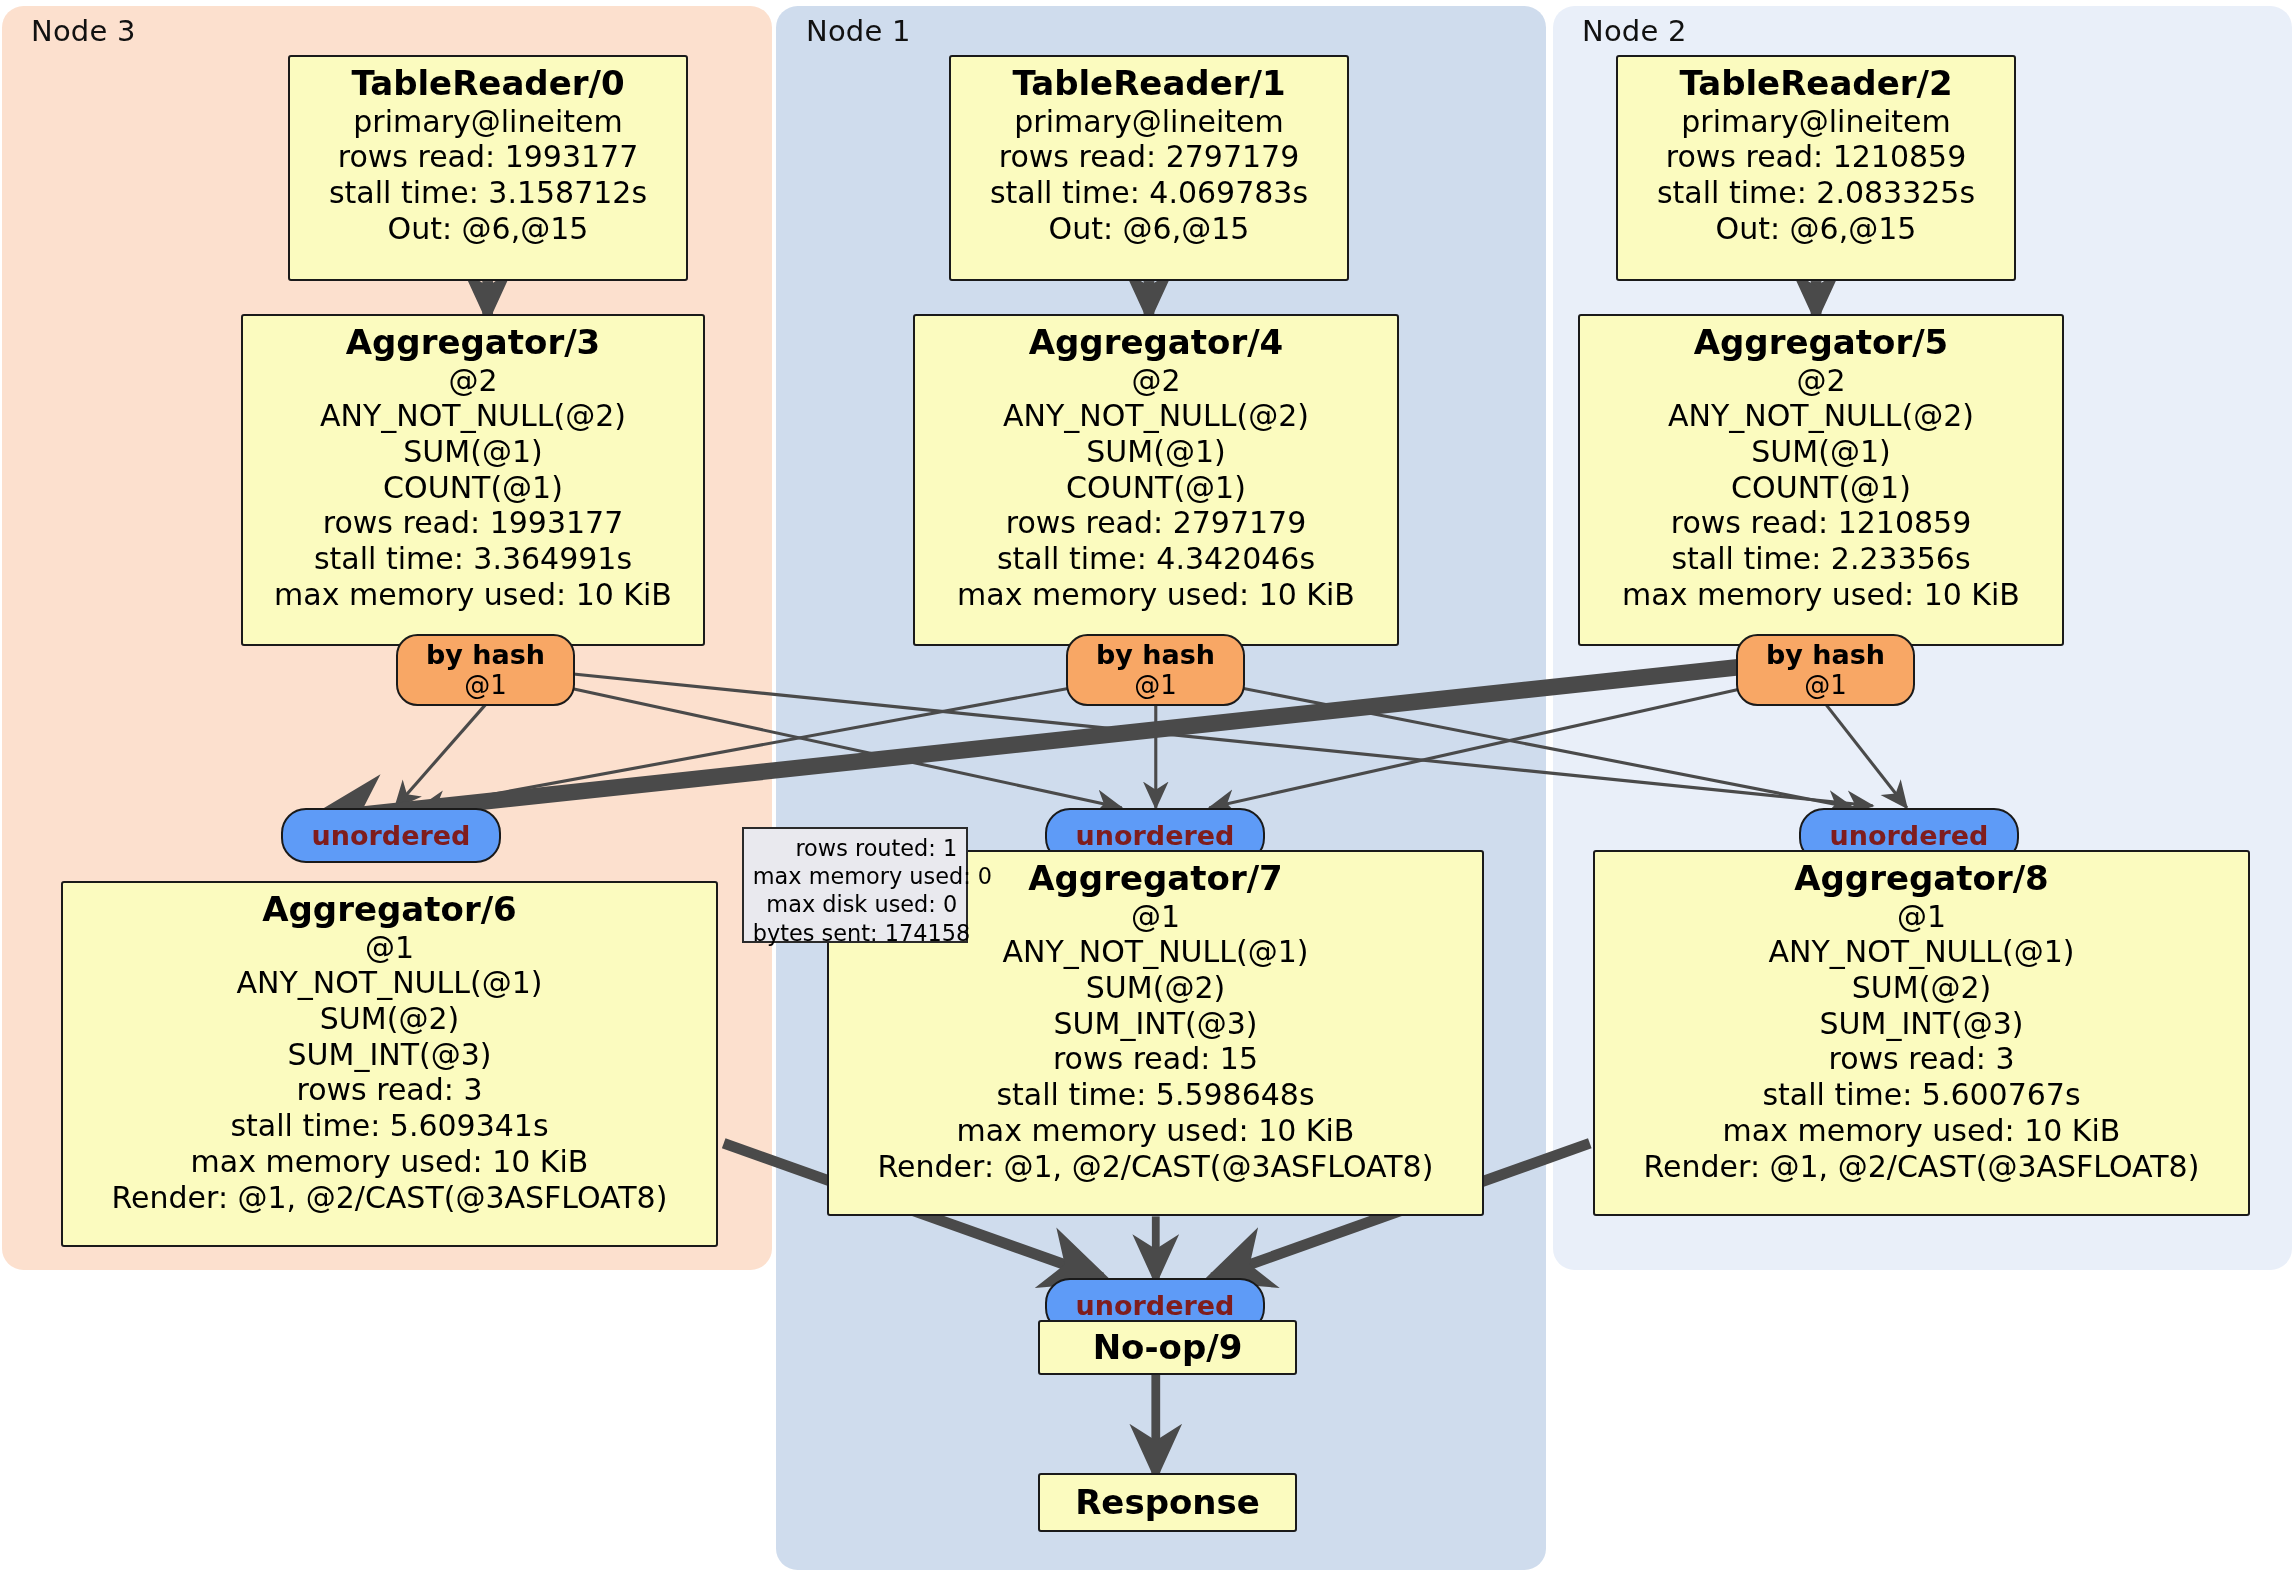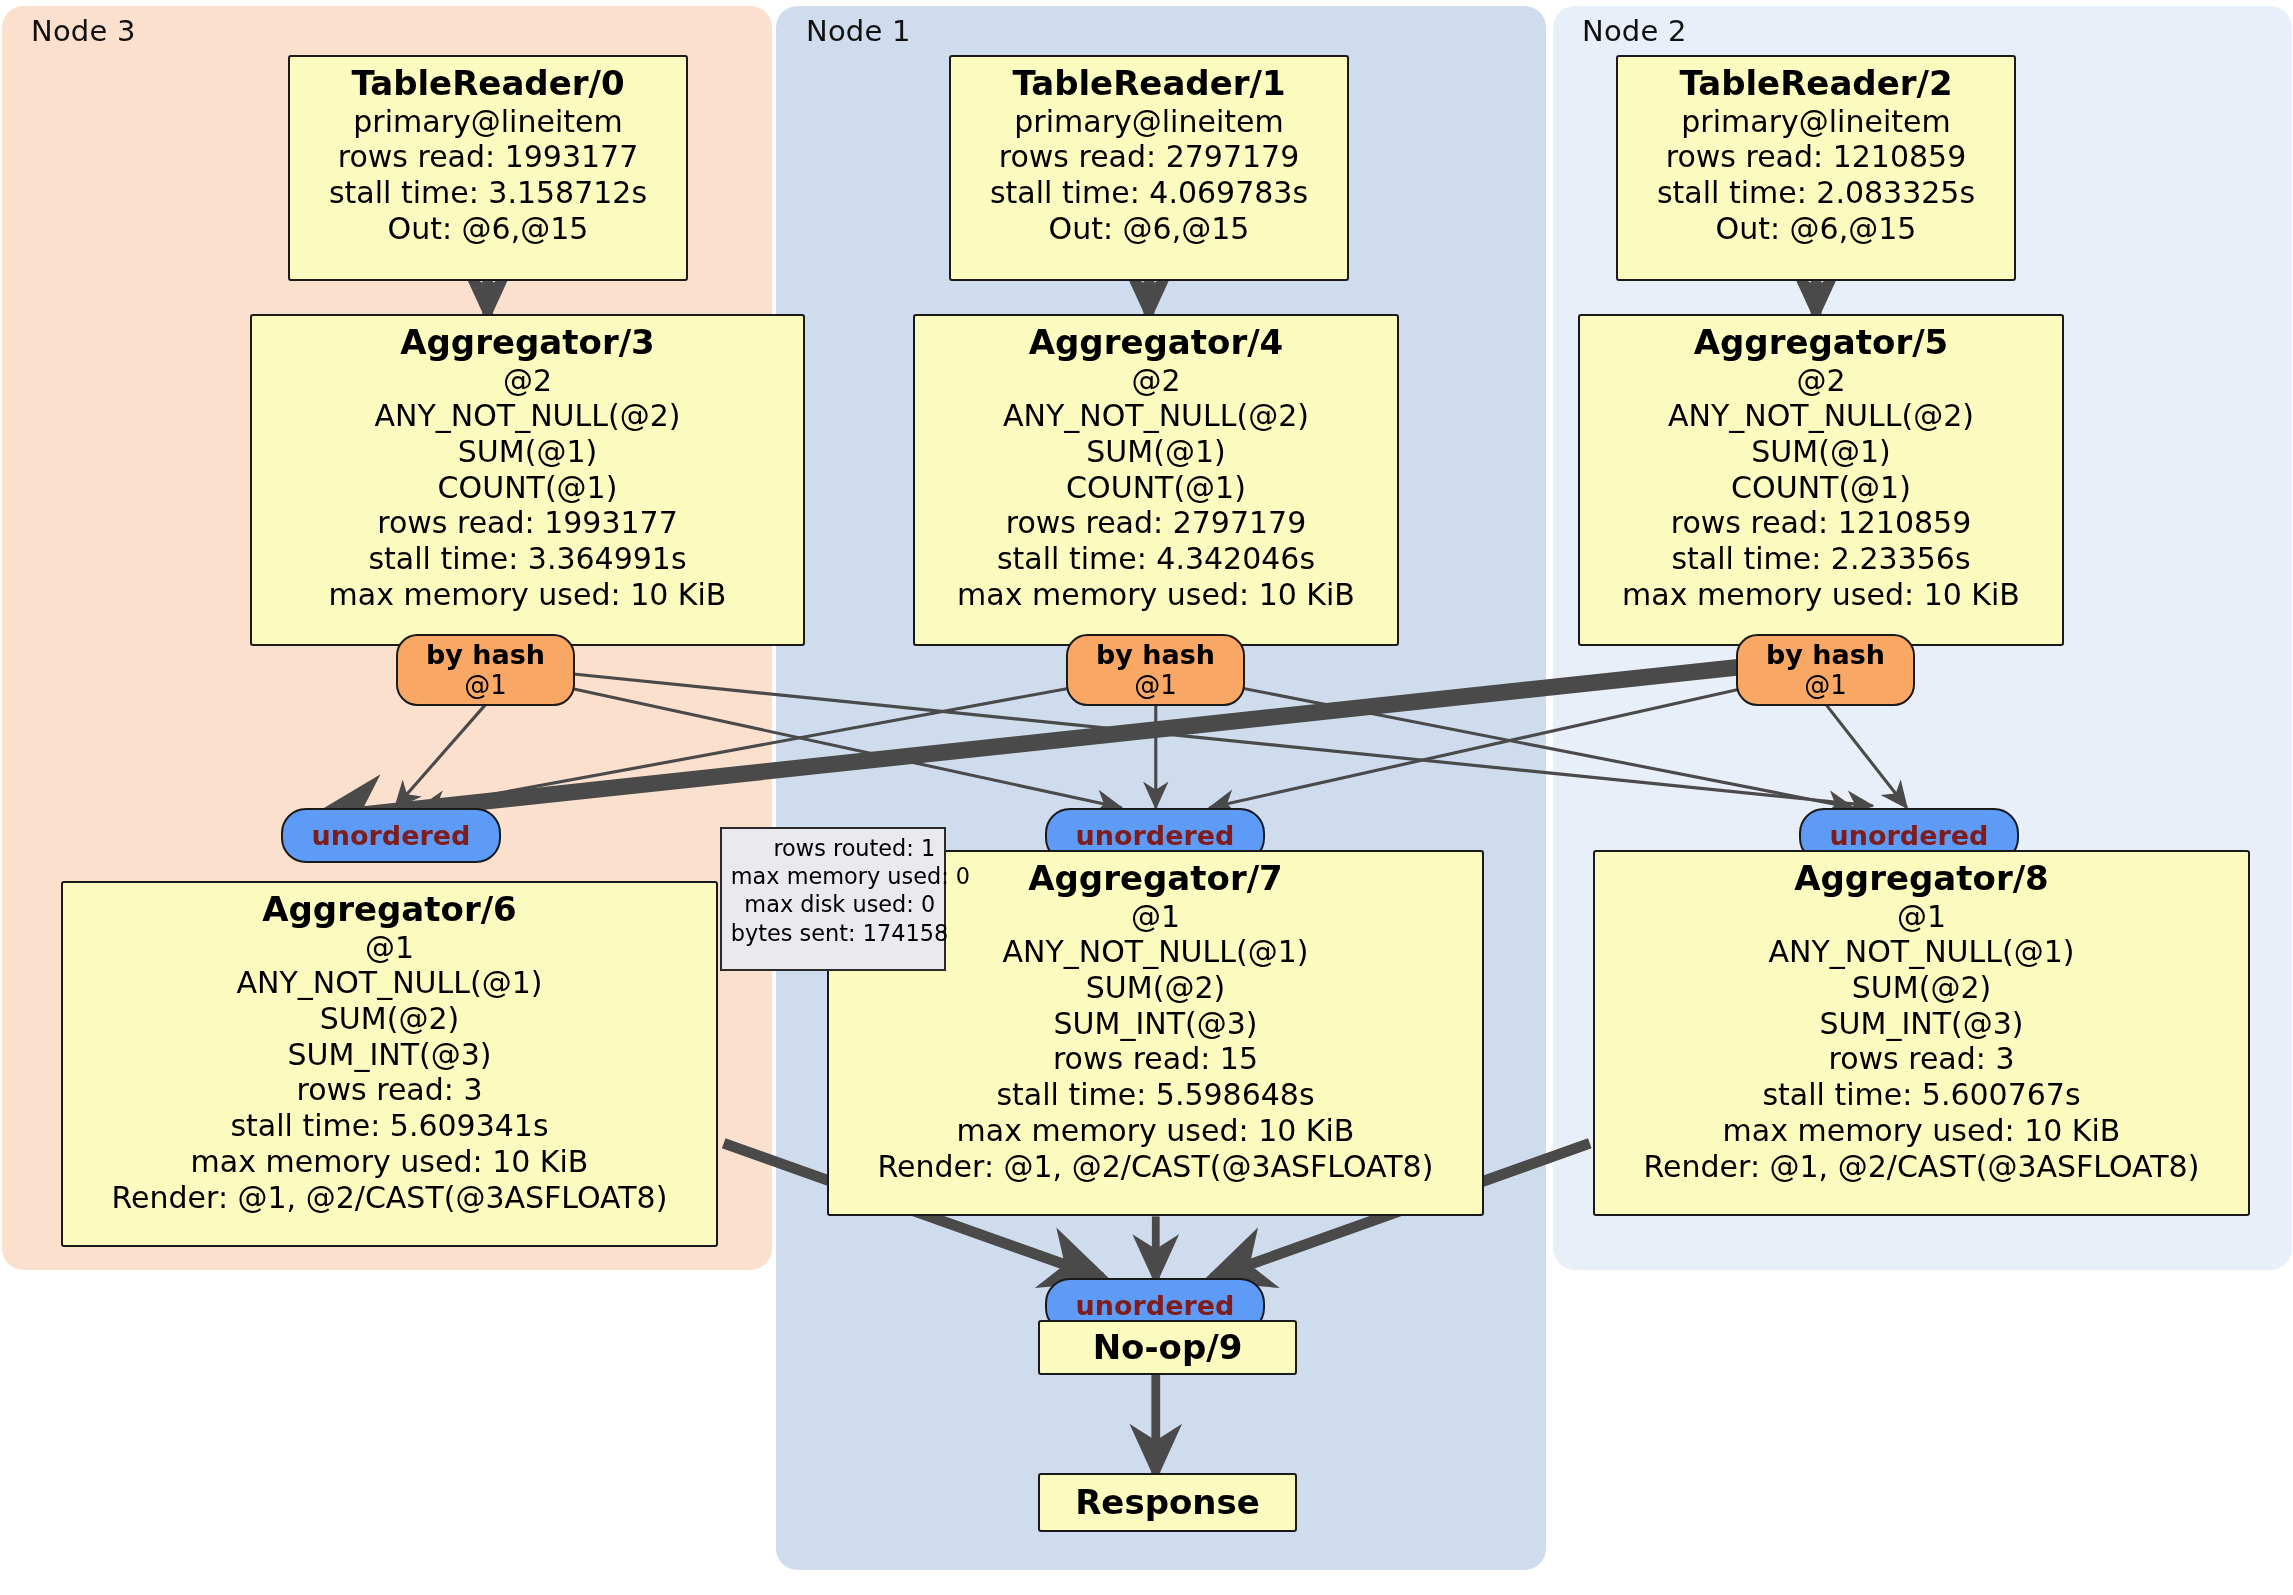--- a/index.html
+++ b/index.html
@@ -117,21 +117,21 @@
   </div>
 
   <div class="proc" style="left:1616px;top:55px;width:400px;height:226px;">
     <div class="ttl">TableReader/2</div>
     <div class="ln">primary@lineitem</div>
     <div class="ln">rows read: 1210859</div>
     <div class="ln">stall time: 2.083325s</div>
     <div class="ln">Out: @6,@15</div>
   </div>
 
-  <div class="proc" style="left:250px;top:314px;width:555px;height:332px;">
+  <div class="proc" style="left:241px;top:314px;width:464px;height:332px;">
     <div class="ttl">Aggregator/3</div>
     <div class="ln">@2</div>
     <div class="ln">ANY_NOT_NULL(@2)</div>
     <div class="ln">SUM(@1)</div>
     <div class="ln">COUNT(@1)</div>
     <div class="ln">rows read: 1993177</div>
     <div class="ln">stall time: 3.364991s</div>
     <div class="ln">max memory used: 10 KiB</div>
   </div>
 
@@ -209,21 +209,21 @@
     <div class="ln">@1</div>
     <div class="ln">ANY_NOT_NULL(@1)</div>
     <div class="ln">SUM(@2)</div>
     <div class="ln">SUM_INT(@3)</div>
     <div class="ln">rows read: 3</div>
     <div class="ln">stall time: 5.600767s</div>
     <div class="ln">max memory used: 10 KiB</div>
     <div class="ln">Render: @1, @2/CAST(@3ASFLOAT8)</div>
   </div>
 
-  <div class="statbox" style="left:720px;top:827px;width:226px;height:144px;">
+  <div class="statbox" style="left:742px;top:827px;width:226px;height:116px;">
     <div class="ln">rows routed: 1</div>
     <div class="ln">max memory used: 0</div>
     <div class="ln">max disk used: 0</div>
     <div class="ln">bytes sent: 174158</div>
   </div>
 
   <div class="pill unord" style="left:1045px;top:1278px;width:220px;height:55px;">
     <div class="ttl">unordered</div>
   </div>
 

